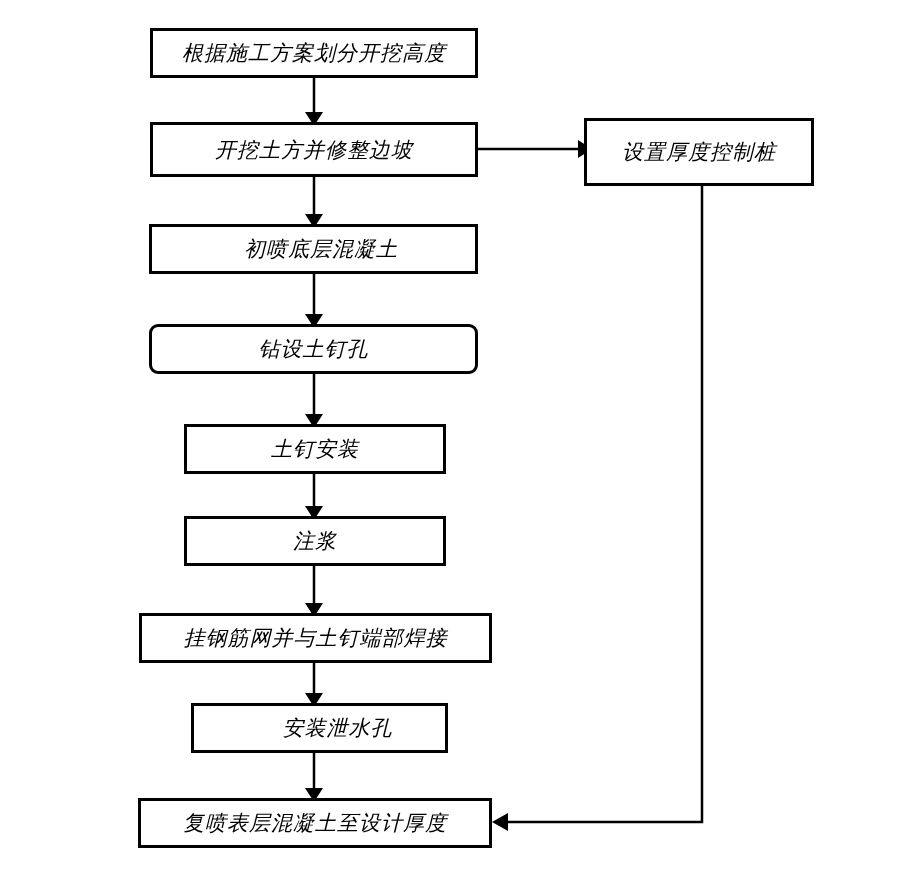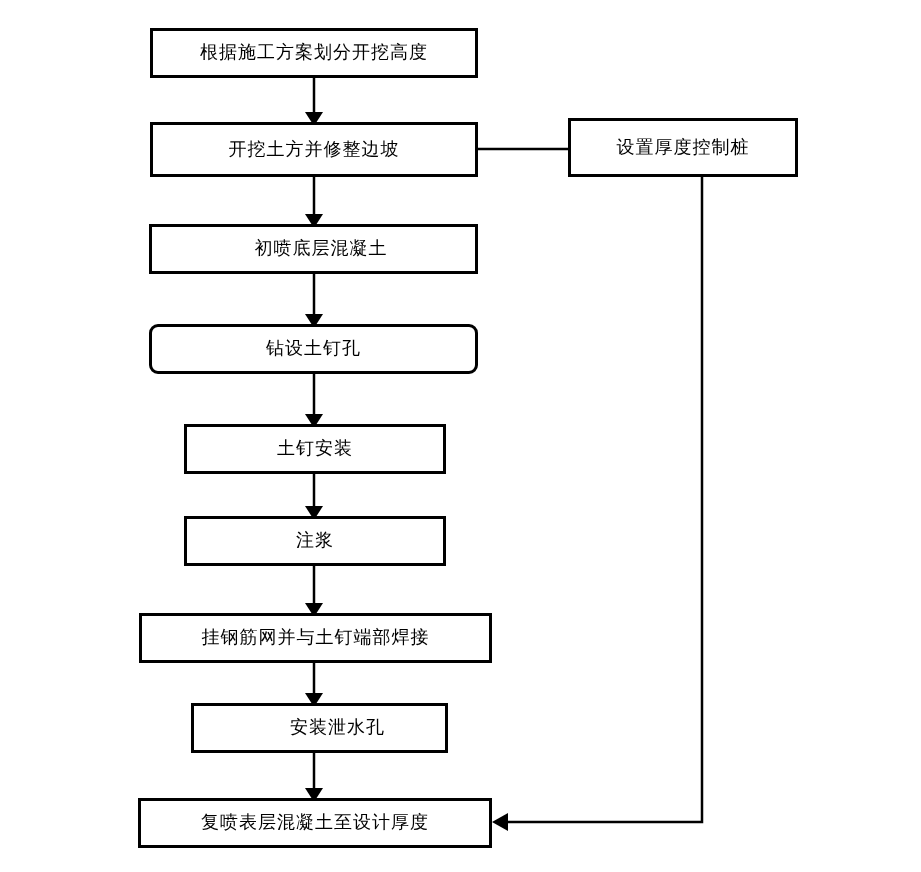--- a/index.html
+++ b/index.html
@@ -30,25 +30,26 @@
   .node {
     position: absolute;
     box-sizing: border-box;
     background: #ffffff;
     border: 3px solid #000000;
     display: flex;
     align-items: center;
     justify-content: center;
     text-align: center;
     color: #000000;
-    font-size: 18px;
+    font-size: 21px;
     letter-spacing: 1px;
     line-height: 1.1;
     white-space: nowrap;
     z-index: 2;
+    font-style: italic;
   }
   .node-label {
     display: block;
   }
 </style>
 </head>
 <body>
 
 <div id="flowchart-canvas">
 
@@ -107,21 +108,21 @@
   </svg>
 
   <div class="node" style="left:150px; top:28px; width:328px; height:50px;">
     <span class="node-label">根据施工方案划分开挖高度</span>
   </div>
 
   <div class="node" style="left:150px; top:122px; width:328px; height:55px;justify-content:center;">
     <span class="node-label">开挖土方并修整边坡</span>
   </div>
 
-  <div class="node" style="left:568px; top:118px; width:230px; height:59px;">
+  <div class="node" style="left:584px; top:118px; width:230px; height:68px;">
     <span class="node-label">设置厚度控制桩</span>
   </div>
 
   <div class="node" style="left:149px; top:224px; width:329px; height:50px;padding-left:15px;">
     <span class="node-label">初喷底层混凝土</span>
   </div>
 
   <div class="node" style="left:149px; top:324px; width:329px; height:50px;border-radius:9px;">
     <span class="node-label">钻设土钉孔</span>
   </div>

